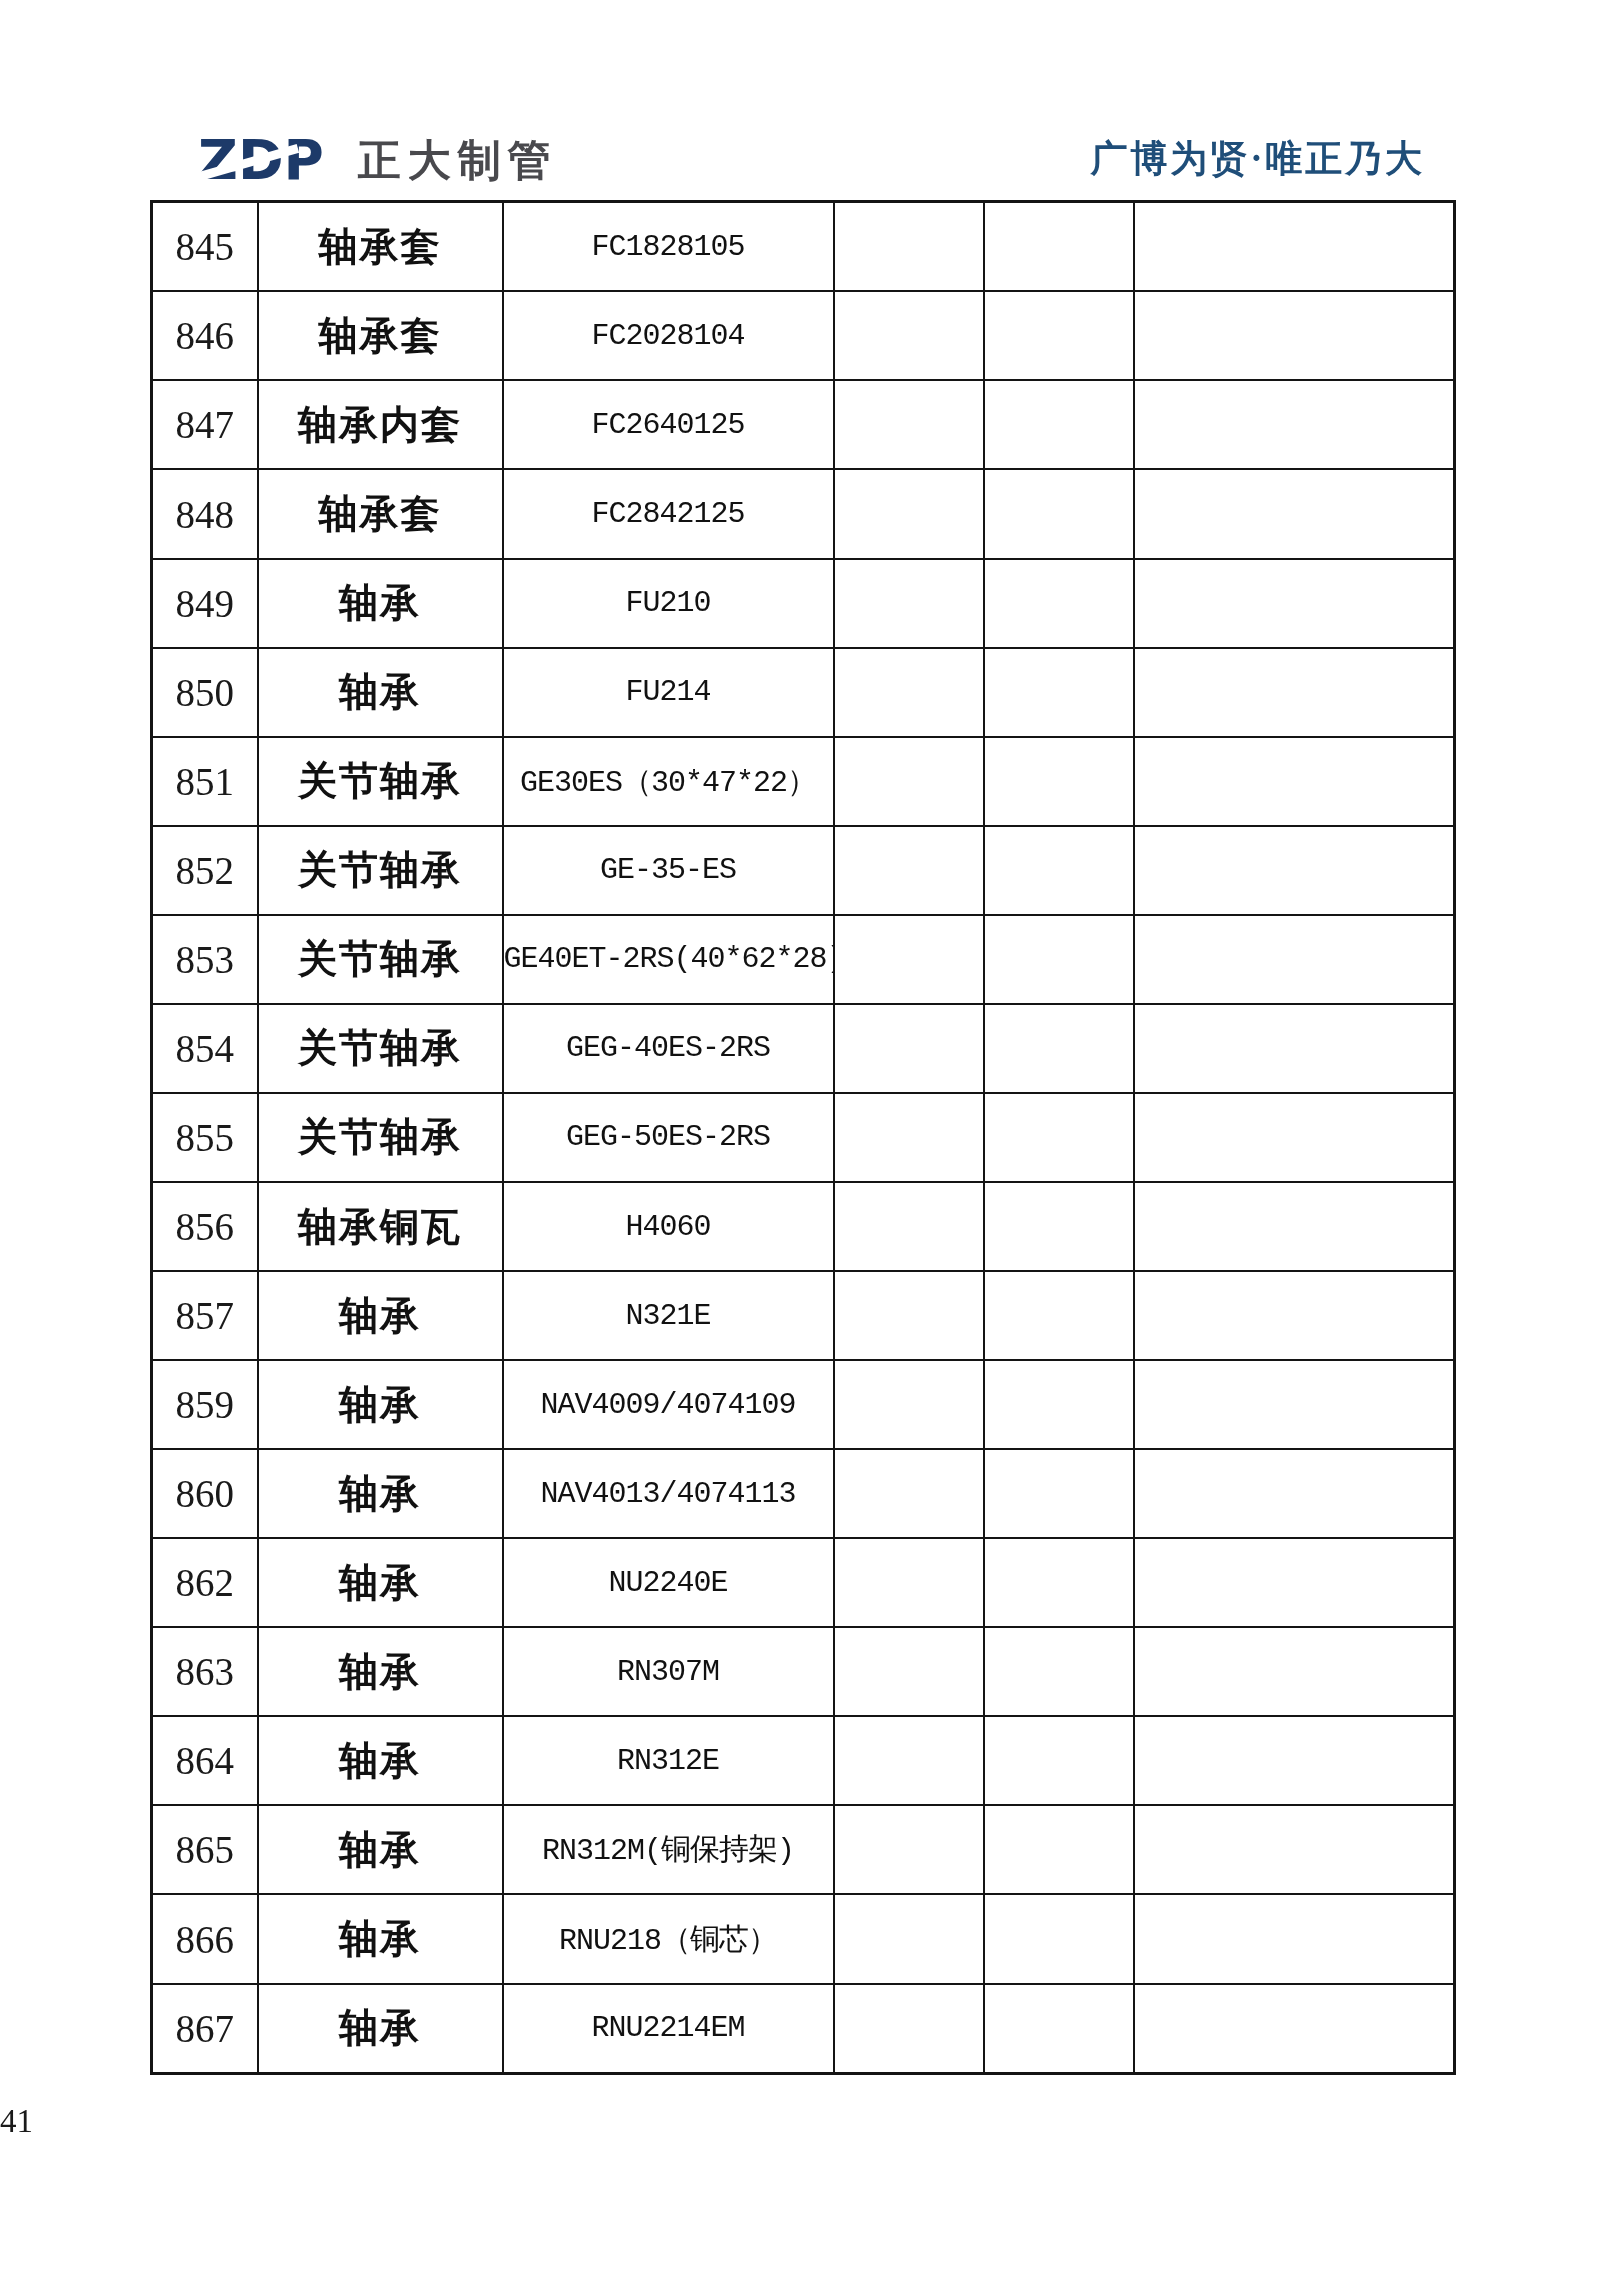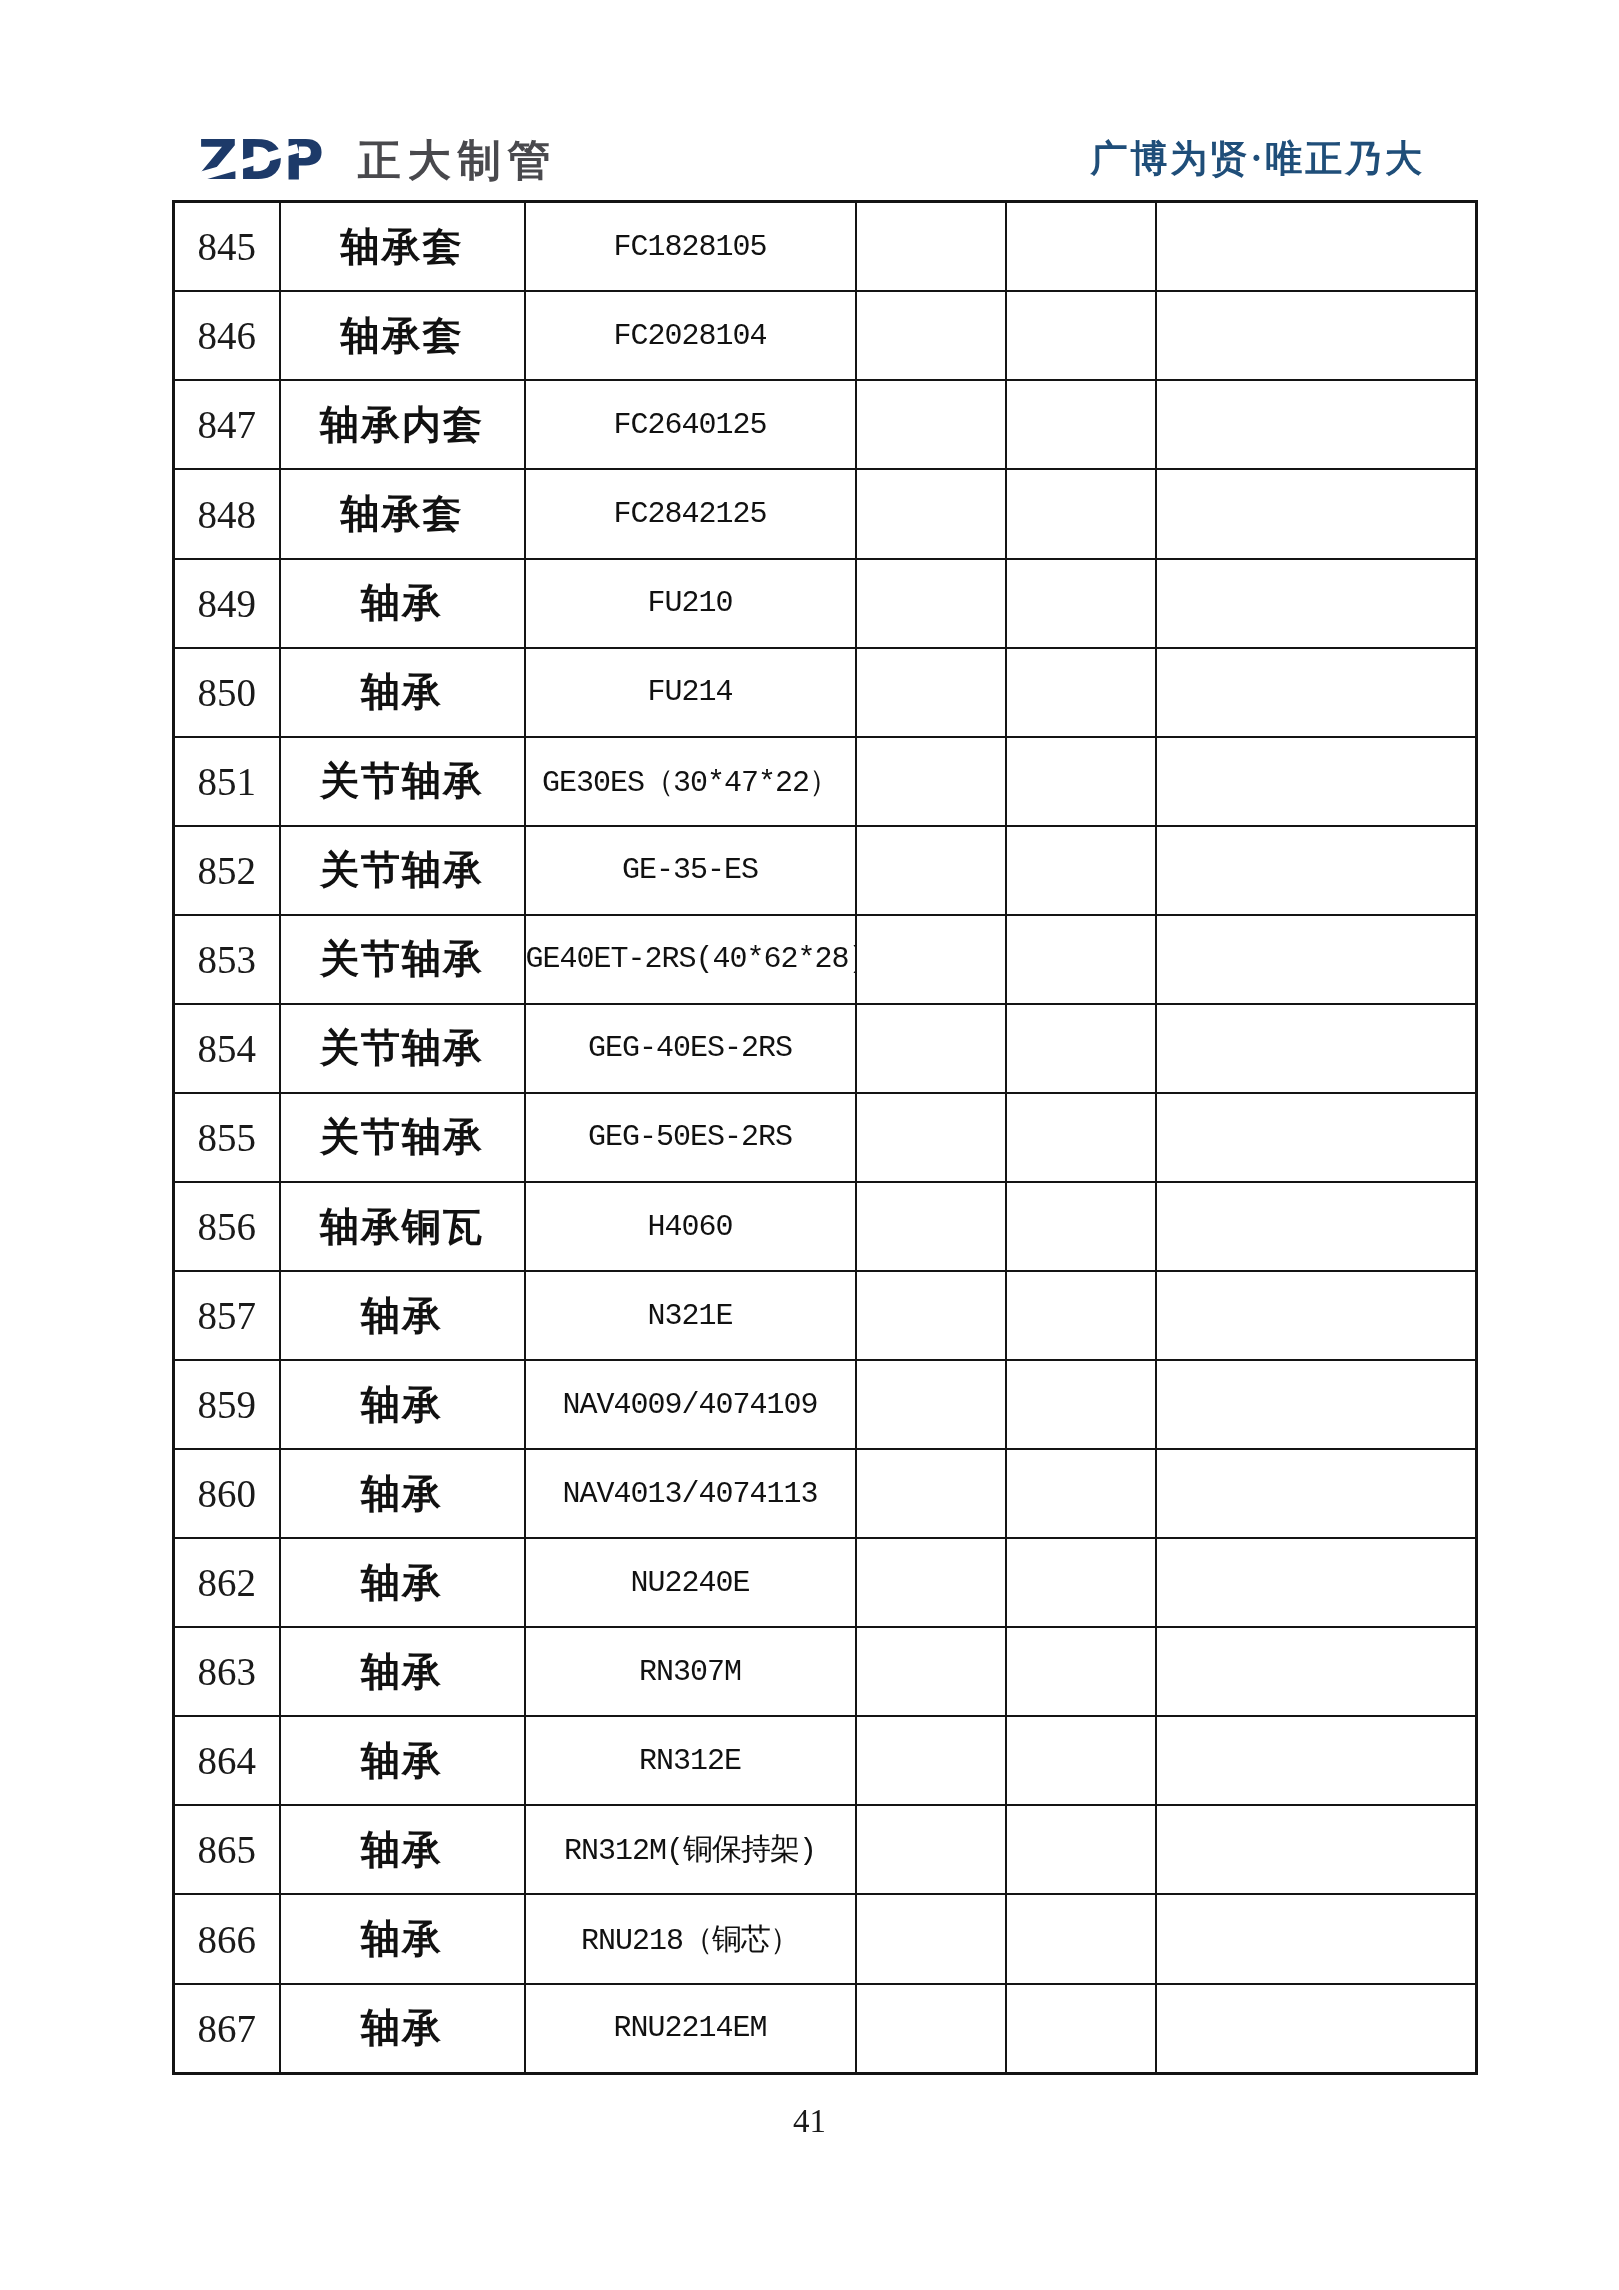--- a/index.html
+++ b/index.html
@@ -59,21 +59,21 @@
     font-size: 37px;
     line-height: 39px;
     letter-spacing: 2.9px;
     color: #1F4E79;
     white-space: nowrap;
   }
 
   
   table.parts {
     position: absolute;
-    left: 172px;
+    left: 150px;
     top: 200px;
     width: 1303px;
     height: 1875px;
     border-collapse: collapse;
     table-layout: fixed;
     border: 3.9px solid #141414;
   }
   table.parts td {
     border: 2.9px solid #141414;
     text-align: center;
@@ -85,21 +85,20 @@
   td.cell-name { font-family: "Liberation Serif", serif; font-size: 39px; color: #111111; letter-spacing: 2px; font-weight: bold; }
   td.cell-spec { font-family: "Liberation Mono", monospace; font-size: 30px; color: #111111; letter-spacing: -1px; }
   td.cell-blank { }
 
   
   .page-number {
     position: absolute;
     top: 2103px;
     left: 0;
     width: 100%;
-    text-align: center;
     font-family: "Liberation Serif", serif;
     font-size: 33px;
     color: #1a1a1a;
   }
 </style>
 </head>
 <body>
 
 <div class="logo">
   <span class="logo-zdp">

